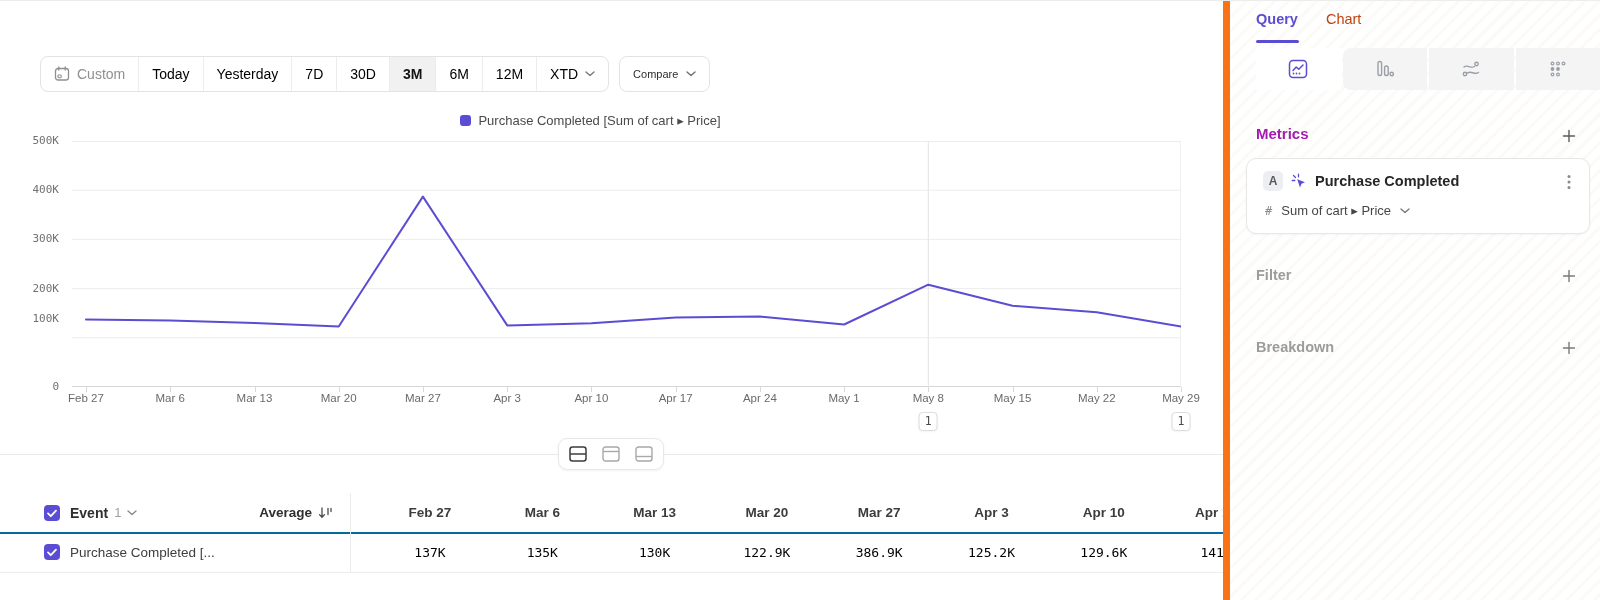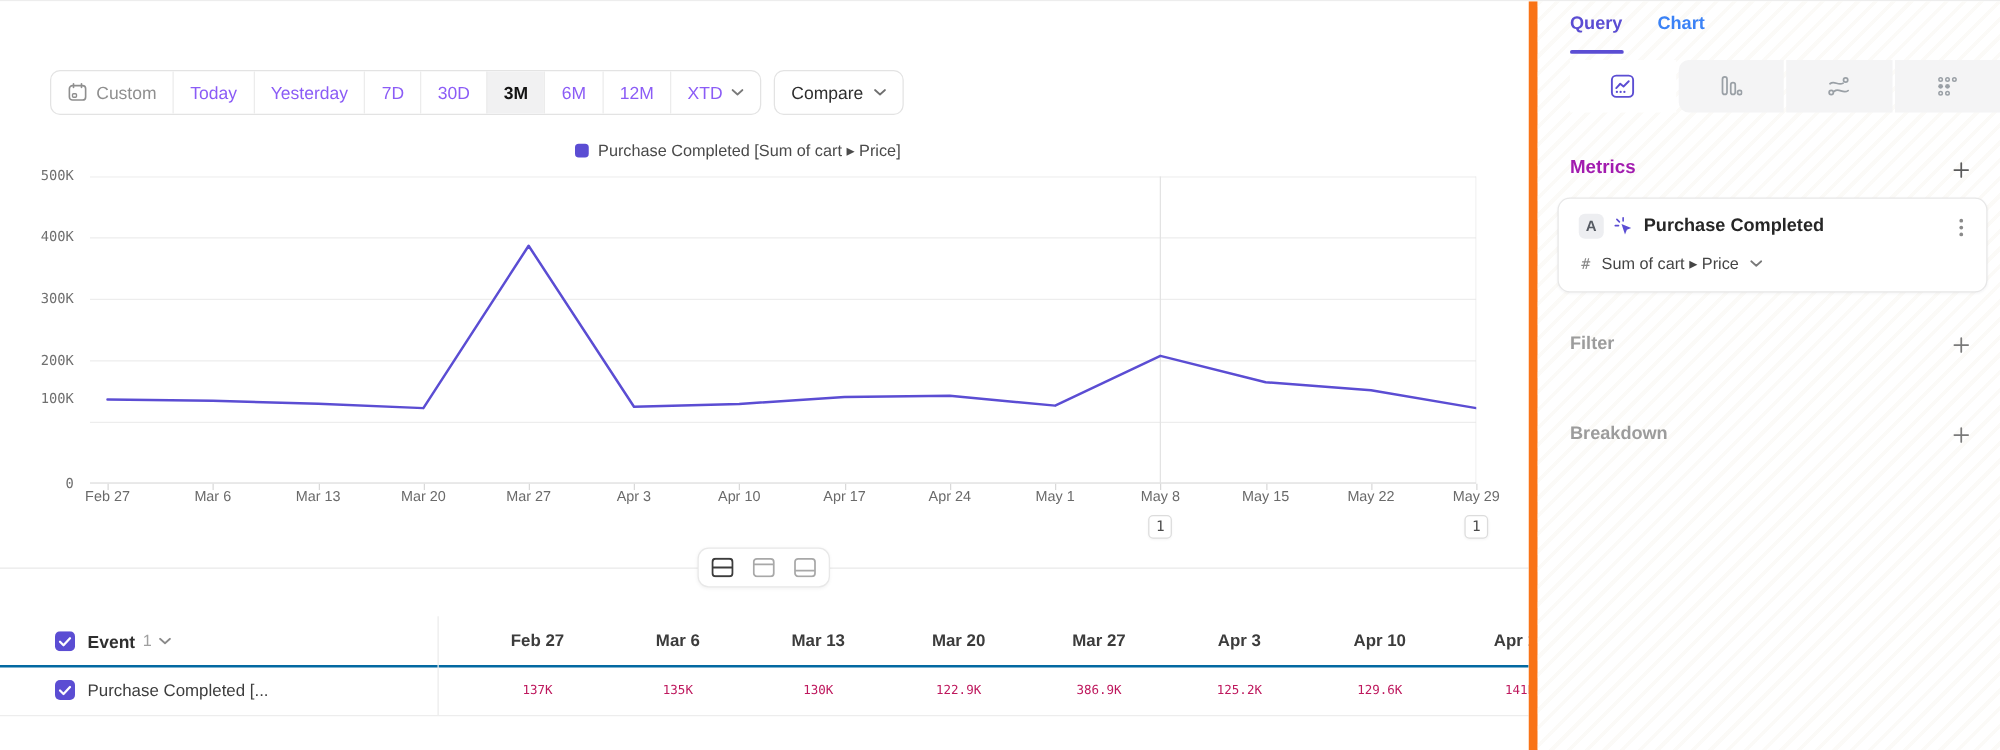--- a/index.html
+++ b/index.html
@@ -6,27 +6,27 @@
   body{width:1600px;height:600px;background:#fff;overflow:hidden;position:relative;
        font-family:"Liberation Sans",sans-serif;color:#333;border-top:1px solid #ededed;box-sizing:border-box;}
   .mono{font-family:"DejaVu Sans Mono",monospace;}
   .ic{display:inline-flex;align-items:center;justify-content:center;line-height:0;}
 
   
   .main{position:absolute;left:0;top:0;width:1223px;height:600px;overflow:hidden;background:#fff;}
 
   .toolbar{position:absolute;top:55px;left:40px;right:33px;height:36px;display:flex;align-items:stretch;}
   .seg{display:flex;border:1px solid #e3e3e3;border-radius:8px;overflow:hidden;background:#fff;}
-  .seg-item{display:flex;align-items:center;gap:7px;padding:0 13px;font-size:14px;color:#8b5cf6;
+  .seg-item{display:flex;align-items:center;gap:7px;padding:0 13px;font-size:14px;color:#000000;
             border-left:1px solid #ececec;cursor:pointer;white-space:nowrap;}
   .seg-item:first-child{border-left:none;}
   .seg-item.muted{color:#8f8f8f;}
   .seg-item.active{background:#f1f1f2;color:#141414;font-weight:700;}
   .btn{display:flex;align-items:center;gap:8px;padding:0 13px;border:1px solid #e3e3e3;border-radius:8px;
-       background:#fff;font-size:14px;color:#2e2e2e;font-weight:500;cursor:pointer;white-space:nowrap;}
+       background:#fff;font-size:11px;color:#2e2e2e;font-weight:500;cursor:pointer;white-space:nowrap;}
   .toolbar .btn.compare{margin-left:10px;}
   .toolbar .right{margin-left:auto;display:flex;gap:8px;}
 
   .legend{position:absolute;top:112px;left:0;right:42px;display:flex;justify-content:center;align-items:center;gap:7px;
           font-size:13px;color:#4a4a4a;}
   .legend .sw{width:11px;height:11px;border-radius:3px;background:var(--accent);}
 
   #chart-svg{position:absolute;left:72px;top:140px;}
   .ylabel{position:absolute;left:0;width:68px;text-align:right;font-size:11px;color:#707070;line-height:16px;padding-right:9px;box-sizing:border-box;}
   .xlabel{position:absolute;top:391px;transform:translateX(-50%);font-size:11.5px;color:#6a6a6a;white-space:nowrap;}
@@ -45,29 +45,29 @@
   .cbx{position:absolute;left:44px;top:50%;transform:translateY(-50%);width:16px;height:16px;cursor:pointer;line-height:0;}
   .event-head{position:absolute;left:70px;top:0;height:100%;display:flex;align-items:center;gap:6px;}
   .event-label{font-size:14px;font-weight:700;color:#2f2f2f;}
   .event-count{font-size:13px;color:#a0a0a0;}
   .avg-cell{position:absolute;left:205px;width:128px;top:0;height:100%;display:flex;align-items:center;justify-content:flex-end;gap:6px;}
   .avg-label{font-size:13.5px;font-weight:700;color:#2f2f2f;}
   .avg-value{font-size:13px;color:#4f4f4f;}
   .vdivider{position:absolute;left:350px;top:492px;height:79px;width:1px;background:#ececec;}
   .tcol{position:absolute;top:0;height:100%;transform:translateX(-50%);display:flex;align-items:center;white-space:nowrap;}
   .tcol.th{font-size:13.5px;font-weight:700;color:#3c3c3c;}
-  .tcol.td{font-size:10px;color:#be185d;}
+  .tcol.td{font-size:13px;color:#000000;}
   .row-name{position:absolute;left:70px;top:0;height:100%;display:flex;align-items:center;font-size:13.5px;color:#3d3d3d;}
 
   
   .sidebar{position:absolute;left:1223px;top:0;width:377px;height:600px;background:#fff;border-left:7px solid #f97316;box-sizing:border-box;}
   .sidebar::before{content:"";position:absolute;inset:0;pointer-events:none;
       background:repeating-linear-gradient(135deg, rgba(242,238,228,.28) 0 3px, rgba(255,255,255,0) 3px 10px);}
   .sb-tabs{position:absolute;top:10px;left:26px;display:flex;gap:28px;font-size:14.5px;}
-  .sb-tab{cursor:pointer;color:#3b82f6;font-weight:700;}
+  .sb-tab{cursor:pointer;color:#c2410c;font-weight:400;}
   .sb-tab.active{color:var(--accent);font-weight:700;}
   .sb-underline{position:absolute;top:39px;left:26px;width:43px;height:3px;border-radius:2px;background:var(--accent);}
   .tile-strip{position:absolute;top:47px;left:26px;right:0;height:42px;display:flex;}
   .tile{flex:1;display:flex;align-items:center;justify-content:center;background:#f4f4f5;margin-left:2px;cursor:pointer;}
   .tile:first-child{margin-left:0;background:#fff;}
   .tile:nth-child(2){border-radius:8px 0 0 8px;}
   .sec-head{position:absolute;left:26px;font-size:15px;font-weight:700;color:#a21caf;}
   .sec-head.dim{color:#9c9c9c;font-size:14.5px;}
   .plus-btn{position:absolute;right:20px;width:22px;height:22px;display:flex;align-items:center;justify-content:center;cursor:pointer;}
   .metric-card{position:absolute;top:157px;left:16px;right:10px;height:74px;background:#fff;border:1px solid #e7e7e7;border-radius:10px;
@@ -228,20 +228,29 @@
         </svg></span>
     <div class="event-head">
       <span class="event-label">Event</span>
       <span class="event-count">1</span>
       <span class="ic">
           <svg width="10" height="6" viewBox="0 0 10 6" fill="none" xmlns="http://www.w3.org/2000/svg">
             <path d="M1 1l4 3.6L9 1" stroke="#8a8a8a" stroke-width="1.4" stroke-linecap="round" stroke-linejoin="round"></path>
           </svg>
         </span>
     </div>
+    <div class="avg-cell">
+      <span class="avg-label">Average</span>
+      <span class="ic">
+          <svg width="15" height="14" viewBox="0 0 15 14" fill="none" xmlns="http://www.w3.org/2000/svg">
+            <path d="M4 2v9M1.5 8.6L4 11.2 6.5 8.6" stroke="#4a4a4a" stroke-width="1.3" stroke-linecap="round" stroke-linejoin="round"></path>
+            <path d="M10 2.5v6M13 2.5v3" stroke="#4a4a4a" stroke-width="1.3" stroke-linecap="round"></path>
+          </svg>
+        </span>
+    </div>
   <div class="tcol th" style="left: 430px;">Feb 27</div>
       <div class="tcol th" style="left: 542.3px;">Mar 6</div>
       <div class="tcol th" style="left: 654.6px;">Mar 13</div>
       <div class="tcol th" style="left: 766.9px;">Mar 20</div>
       <div class="tcol th" style="left: 879.2px;">Mar 27</div>
       <div class="tcol th" style="left: 991.5px;">Apr 3</div>
       <div class="tcol th" style="left: 1103.8px;">Apr 10</div>
       <div class="tcol th" style="left: 1216.1px;">Apr 17</div>
     </div>
   <div class="trow">

